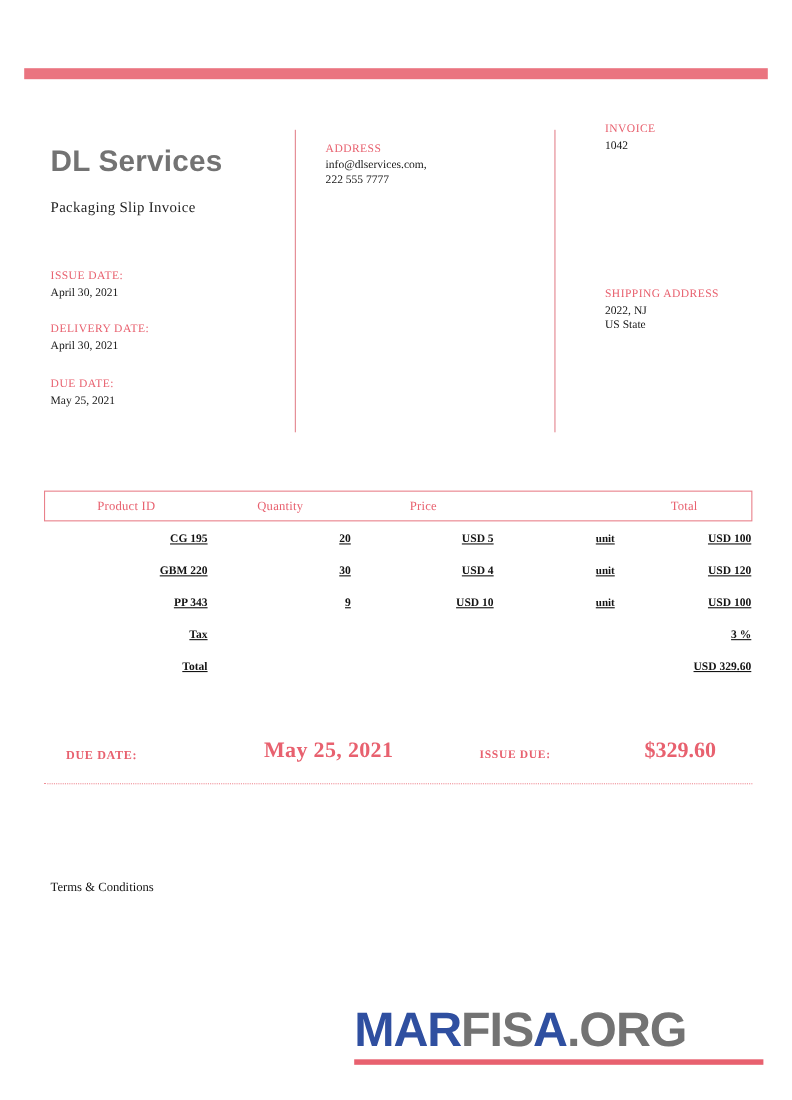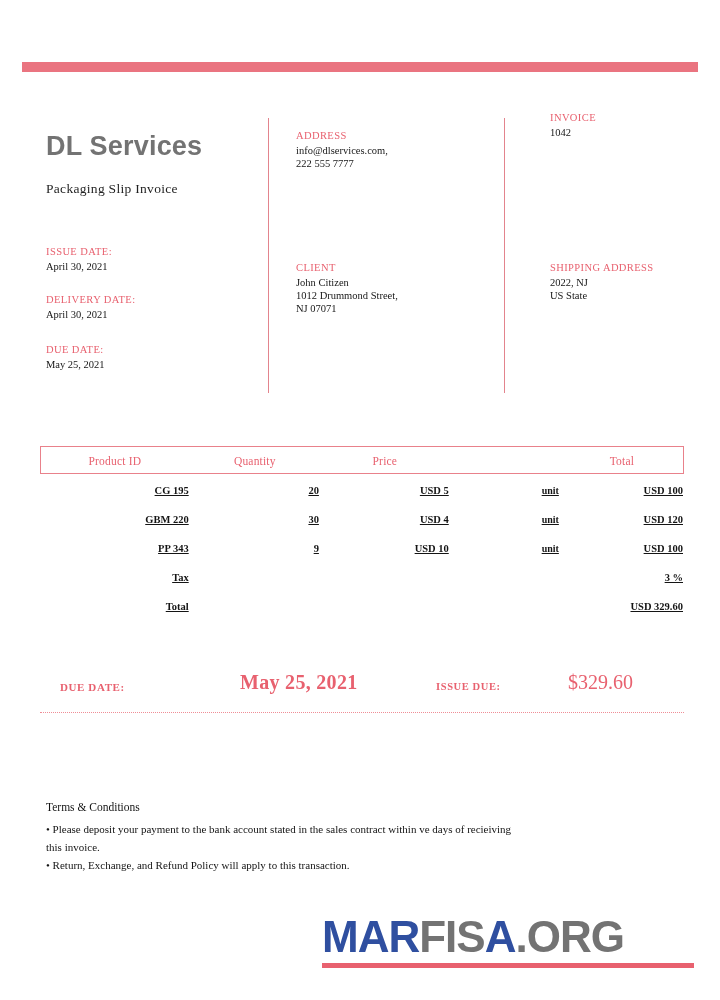--- a/index.html
+++ b/index.html
@@ -151,25 +151,25 @@
     position: absolute;
     left: 436px;
     top: 681px;
     color: #e8616f;
     font-size: 10.5px;
     letter-spacing: .6px;
     font-weight: bold;
   }
   .amount-value {
     position: absolute;
-    left: 568px;
+    left: 586px;
     top: 671px;
     color: #e8616f;
     font-size: 20px;
-    font-weight: normal;
+    font-weight: bold;
   }
   .dotted-rule {
     position: absolute;
     left: 40px;
     top: 712px;
     width: 644px;
     border-top: 1.5px dotted #ef8d96;
   }
 
   
@@ -243,26 +243,20 @@
   </div>
   <div class="blk blk-delivery">
     <span class="ttl label-pink">DELIVERY DATE:</span>
     <span class="ln value-dark">April 30, 2021</span>
   </div>
   <div class="blk blk-due">
     <span class="ttl label-pink">DUE DATE:</span>
     <span class="ln value-dark">May 25, 2021</span>
   </div>
 
-  <div class="blk blk-client">
-    <span class="ttl label-pink">CLIENT</span>
-    <span class="ln value-dark">John Citizen</span>
-    <span class="ln value-dark">1012 Drummond Street,</span>
-    <span class="ln value-dark">NJ 07071</span>
-  </div>
 
   <div class="blk blk-ship">
     <span class="ttl label-pink">SHIPPING ADDRESS</span>
     <span class="ln value-dark">2022, NJ</span>
     <span class="ln value-dark">US State</span>
   </div>
 
   <div class="table-head"></div>
   <table class="tbl">
     <thead>
@@ -313,22 +307,17 @@
     </tbody>
   </table>
 
   <div class="due-strip-label">DUE DATE:</div>
   <div class="due-strip-date">May 25, 2021</div>
   <div class="amount-label">ISSUE DUE:</div>
   <div class="amount-value">$329.60</div>
   <div class="dotted-rule"></div>
 
   <div class="terms-title">Terms &amp; Conditions</div>
-  <div class="terms-body">
-    <span class="t-line">• Please deposit your payment to the bank account stated in the sales contract within ve days of recieiving</span>
-    <span class="t-line">this invoice.</span>
-    <span class="t-line">• Return, Exchange, and Refund Policy will apply to this transaction.</span>
-  </div>
 
   <div class="wm"><span>MAR</span><span class="accent">FIS</span><span>A</span><span class="accent">.ORG</span></div>
   <div class="wm-underline"></div>
 
 </div>
 
 </body></html>

